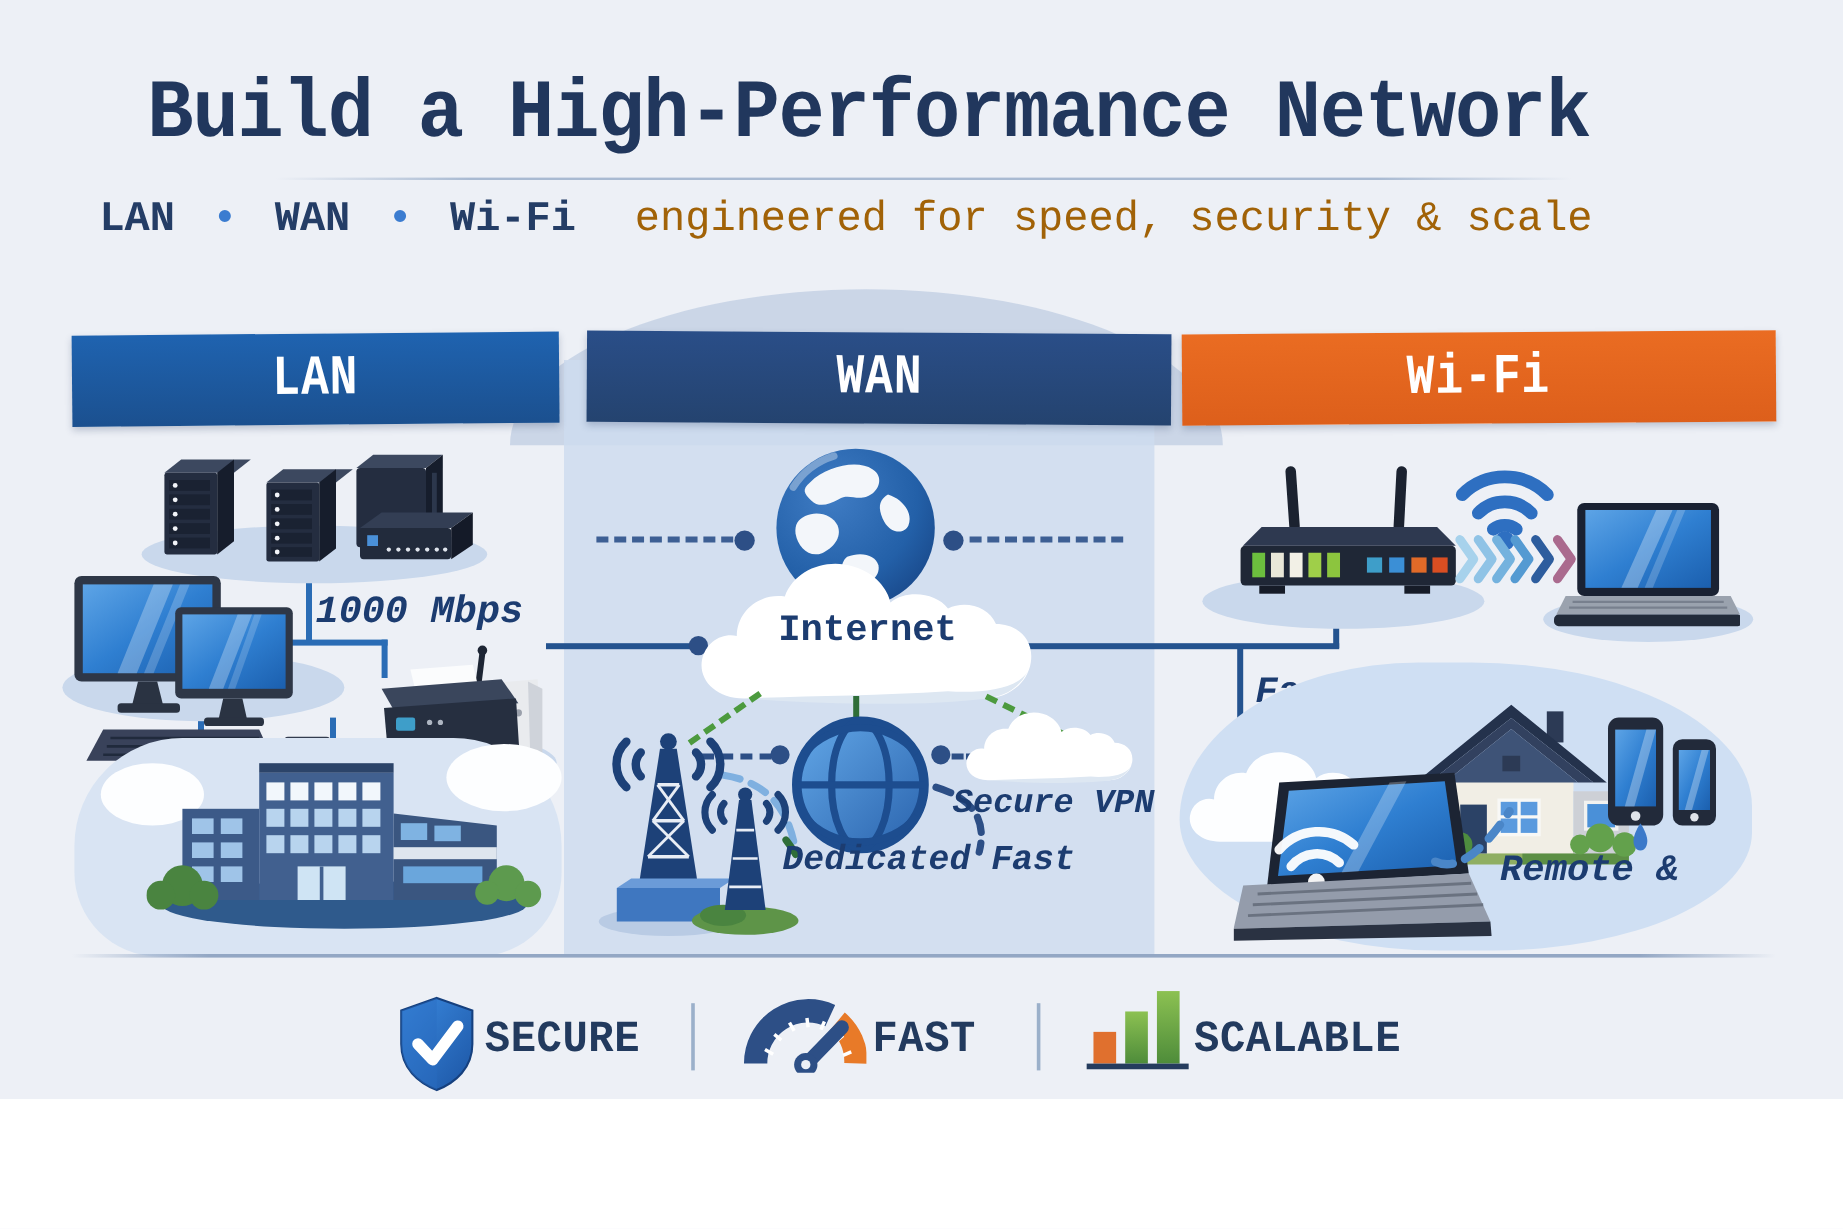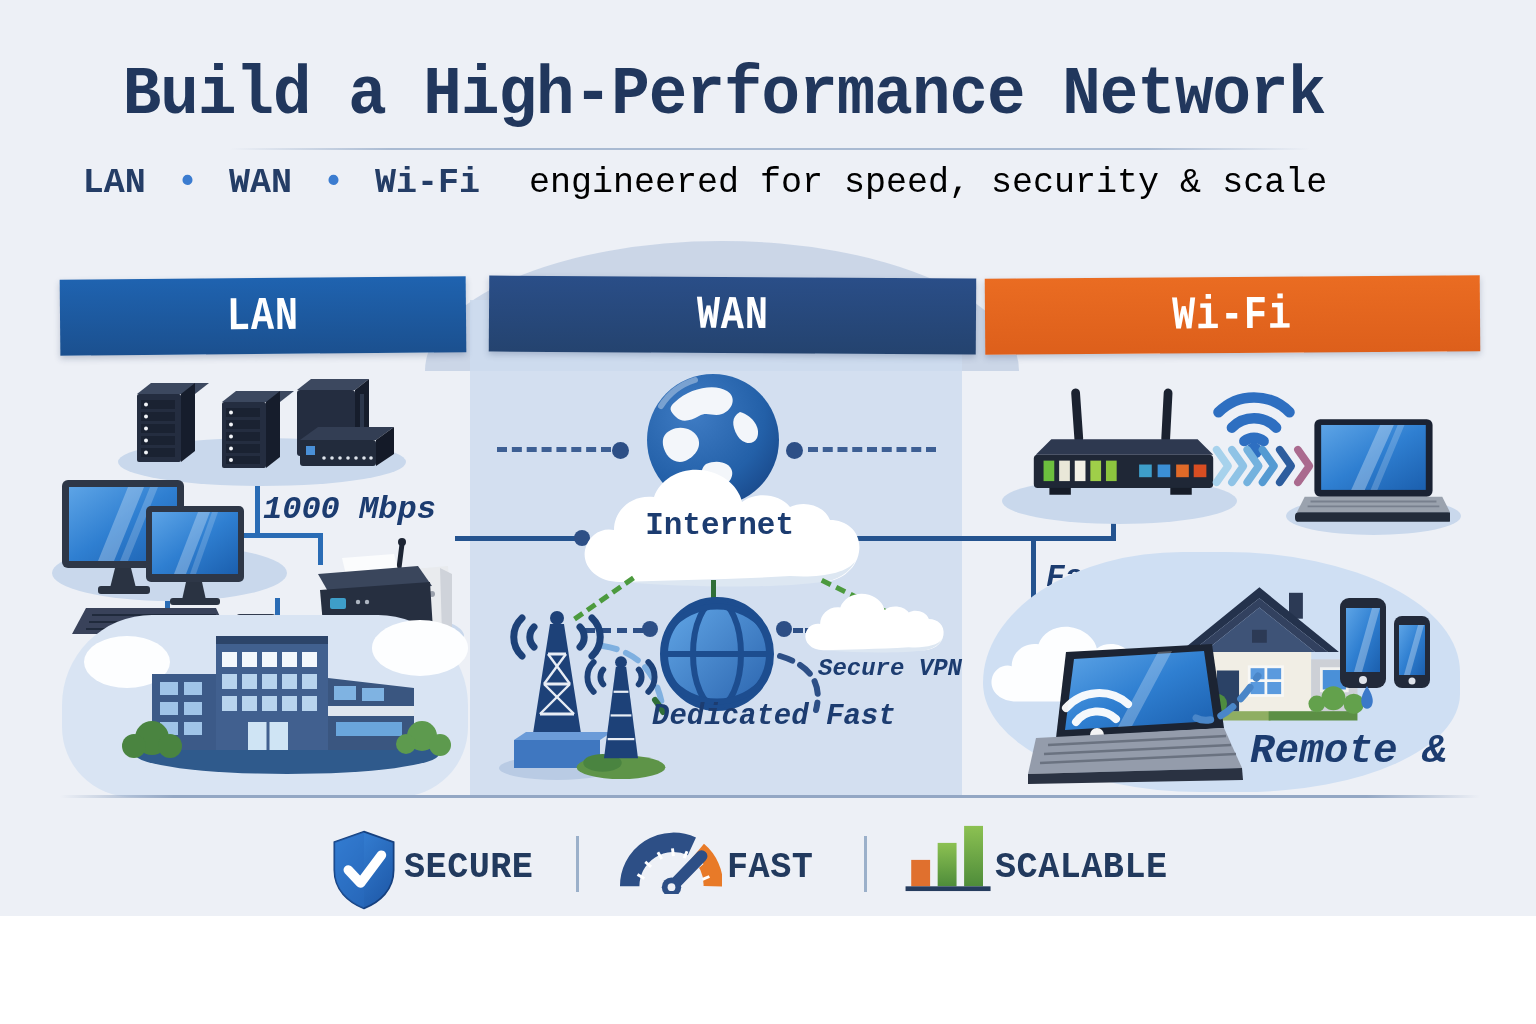--- a/index.html
+++ b/index.html
@@ -8,21 +8,21 @@
   .abs{position:absolute;}
 
   
   .title{left:0;top:56px;width:1448px;text-align:center;font-size:69px;font-weight:bold;
          color:#21375d;letter-spacing:-1px;transform:scaleX(.93);}
   .title-rule{left:230px;top:148px;width:1080px;height:2px;
       background:linear-gradient(to right,rgba(170,186,210,0),#a9bad2 15%,#a9bad2 85%,rgba(170,186,210,0));}
   .subtitle{left:0;top:163px;width:1410px;text-align:center;font-size:35px;color:#2a4066;}
   .st-term{font-weight:bold;color:#243d66;}
   .st-dot{color:#3b7cd0;font-weight:bold;margin:0 10px;}
-  .st-rest{font-weight:normal;color:#000000;margin-left:28px;}
+  .st-rest{font-weight:normal;color:#a16207;margin-left:28px;}
 
   
   .dome{left:425px;top:241px;width:594px;height:130px;background:#c7d3e6;
         border-radius:297px 297px 0 0 / 130px 130px 0 0;opacity:.9;}
   .wan-panel{left:470px;top:300px;width:492px;height:497px;background:#cedcee;opacity:.85;}
   .band{height:76px;display:flex;align-items:center;justify-content:center;
         color:#fff;font-size:47px;font-weight:bold;letter-spacing:1px;
         box-shadow:0 3px 6px rgba(40,60,100,.25);}
   .band span{transform:scaleX(.82);}
   .band-lan{left:60px;top:278px;width:406px;background:linear-gradient(180deg,#1f63b0,#1b508f);transform:rotate(-.5deg);}
@@ -278,21 +278,21 @@
       <path d="M28,60 C38,55 51,59 55,68 C59,78 51,87 42,91 C31,95 22,86 20,75 C19,67 22,63 28,60 Z"></path>
       <path d="M63,94 C75,89 87,93 89,101 C91,110 81,119 68,119 C57,119 55,100 63,94 Z"></path>
     </g>
     <path d="M18,36 A62,62 0 0 1 52,10" stroke="#ffffff" stroke-width="6" fill="none" opacity=".35" stroke-linecap="round"></path>
   </svg>
 
   <svg class="abs" style="left:578px;top:462px" width="288" height="132" viewBox="0 0 288 132">
     <path d="M42,120 C18,120 4,104 7,88 C10,73 24,65 36,68 C36,48 54,32 76,35 C84,13 110,3 133,10 C151,15 162,29 164,40 C178,29 202,32 212,45 C226,38 246,43 252,58 C270,58 284,71 281,90 C278,109 260,120 244,120 Z" fill="#ffffff"></path>
     <path d="M42,120 C120,126 200,126 244,120 C258,119 272,111 278,98 C270,112 240,116 212,114 C150,118 90,118 42,120 Z" fill="#dde7f2"></path>
   </svg>
-  <div class="abs cloud-label" style="left:584px;top:508px;width:210px;text-align:right;font-size:31px">Internet</div>
+  <div class="abs cloud-label" style="left:618px;top:508px;width:210px;text-align:center;font-size:31px">Internet</div>
 
   <div class="abs gdash" style="left:568px;top:596px;width:72px;transform:rotate(-35deg)"></div>
   <div class="abs" style="left:711px;top:580px;width:0;height:18px;border-left:5px dashed #2f6e38"></div>
   <div class="abs gdash" style="left:818px;top:594px;width:74px;transform:rotate(26deg)"></div>
 
   <svg class="abs" style="left:656px;top:593px" width="122" height="122" viewBox="0 0 122 122">
     <defs>
         <linearGradient id="gWire" x1="0" y1="0" x2="1" y2="1">
           <stop offset="0" stop-color="#63a8e8"></stop>
           <stop offset="1" stop-color="#2a63ad"></stop>
@@ -357,21 +357,21 @@
         <line x1="55" y1="70" x2="75" y2="70"></line>
         <line x1="51" y1="102" x2="79" y2="102"></line>
         <line x1="47" y1="134" x2="83" y2="134"></line>
       </g>
   </svg>
 
   <svg class="abs" style="left:802px;top:586px" width="145" height="74" viewBox="0 0 288 132">
     <path d="M42,120 C18,120 4,104 7,88 C10,73 24,65 36,68 C36,48 54,32 76,35 C84,13 110,3 133,10 C151,15 162,29 164,40 C178,29 202,32 212,45 C226,38 246,43 252,58 C270,58 284,71 281,90 C278,109 260,120 244,120 Z" fill="#ffffff"></path>
     <path d="M42,120 C120,126 200,126 244,120 C258,119 272,111 278,98 C270,112 240,116 212,114 C150,118 90,118 42,120 Z" fill="#dde7f2"></path>
   </svg>
-  <div class="abs ilabel" style="left:818px;top:655px;font-size:24px">Secure VPN</div>
+  <div class="abs ilabel" style="left:794px;top:655px;font-size:28px">Secure VPN</div>
   <div class="abs ilabel" style="left:652px;top:700px;font-size:29px">Dedicated Fast</div>
 
   <div class="abs shadow" style="left:1002px;top:478px;width:235px;height:46px"></div>
   <svg class="abs" style="left:1026px;top:382px" width="195" height="128" viewBox="0 0 200 130">
     <g fill="#1b2230">
         <rect x="48" y="6" width="9" height="56" rx="4.5" transform="rotate(-4 52 34)"></rect>
         <rect x="140" y="6" width="9" height="56" rx="4.5" transform="rotate(3 144 34)"></rect>
       </g>
     <polygon points="26,58 176,58 192,74 10,74" fill="#2e3950"></polygon>
     <rect x="8" y="74" width="184" height="34" rx="4" fill="#1f2736"></rect>
@@ -489,21 +489,21 @@
         <line x1="16" y1="112" x2="203" y2="103"></line>
         <line x1="12" y1="121" x2="208" y2="112"></line>
       </g>
     <polygon points="0,132 214,126 215,138 0,142" fill="#2a3242"></polygon>
   </svg>
 
   <svg class="abs" style="left:1192px;top:668px" width="74" height="62" viewBox="0 0 74 62">
     <path d="M4,50 Q30,62 66,8" fill="none" stroke="#4a86c8" stroke-width="7" stroke-dasharray="15 11" stroke-linecap="round"></path>
   </svg>
 
-  <div class="abs ilabel" style="left:1250px;top:728px;font-size:41px">Remote &amp;</div>
+  <div class="abs ilabel" style="left:1250px;top:708px;font-size:31px">Remote &amp;</div>
 
   <div class="abs" style="left:60px;top:795px;width:1420px;height:3px;background:linear-gradient(to right,rgba(147,167,196,0),#93a7c4 8%,#93a7c4 92%,rgba(147,167,196,0))"></div>
 
   <svg class="abs" style="left:330px;top:822px" width="68" height="96" viewBox="0 0 78 92">
     <defs>
         <linearGradient id="gSh" x1="0" y1="0" x2="1" y2="1">
           <stop offset="0" stop-color="#3b8ae0"></stop>
           <stop offset="1" stop-color="#1c55a4"></stop>
         </linearGradient>
       </defs>

